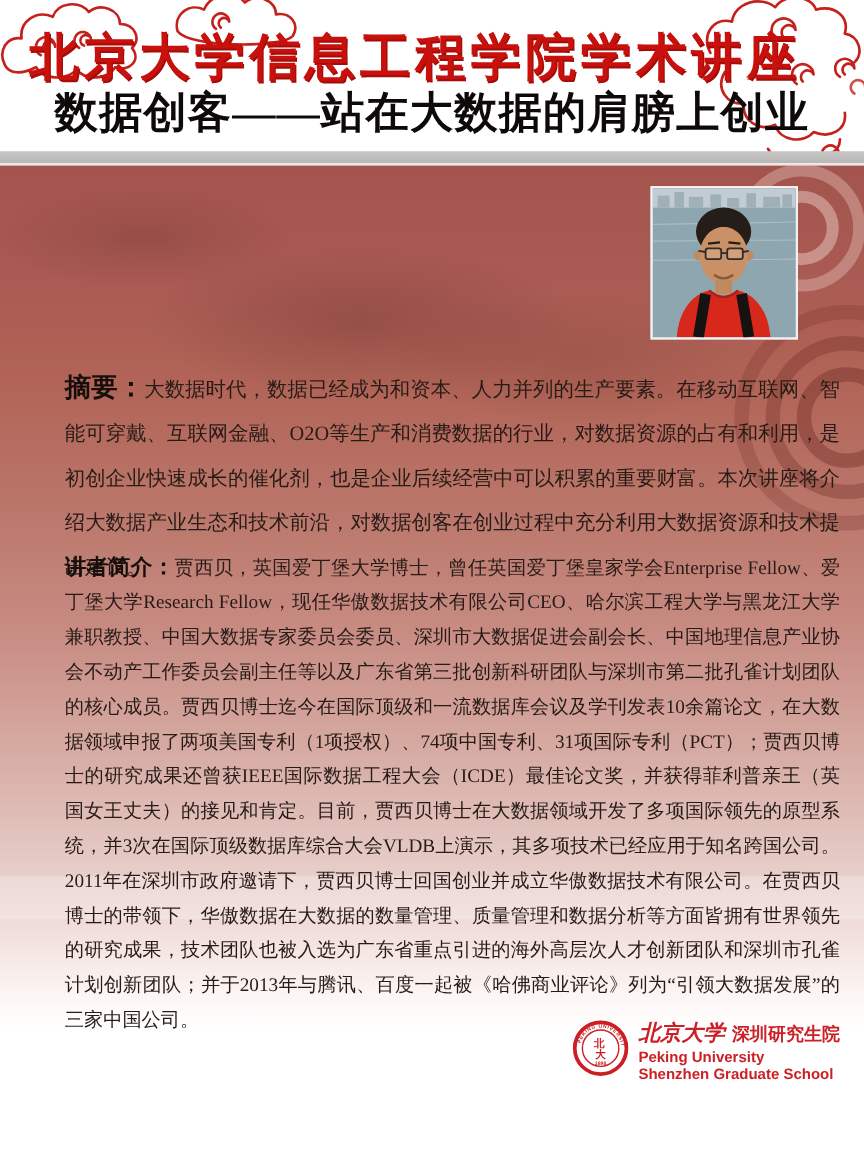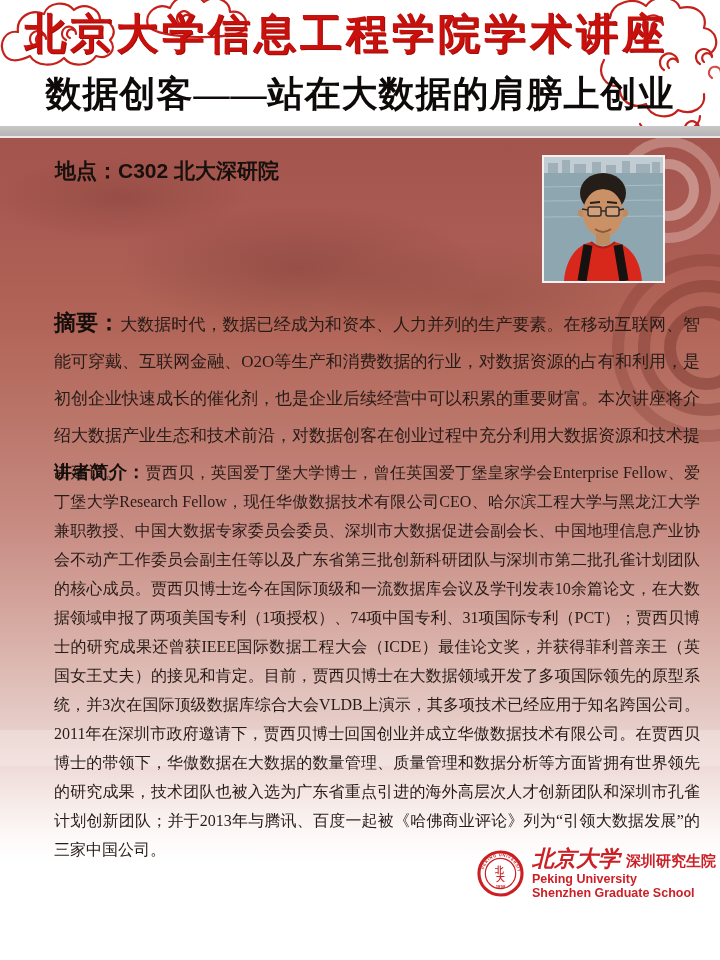--- a/index.html
+++ b/index.html
@@ -2,21 +2,21 @@
 <html><head>
 <meta charset="utf-8">
 <style>
   html,body{margin:0;padding:0;background:#ffffff;}
   .poster{position:relative;width:720px;height:960px;margin:0 auto;background:#ffffff;
           overflow:hidden;font-family:"Liberation Sans",sans-serif;}
 
   
   .header{position:absolute;left:0;top:0;width:720px;height:128px;background:#ffffff;}
   .clouds{position:absolute;left:0;top:0;width:720px;height:140px;pointer-events:none;}
-  .title{position:absolute;left:0;top:6px;width:692px;margin:0;text-align:center;
+  .title{position:absolute;left:0;top:20px;width:692px;margin:0;text-align:center;
          font-family:"Liberation Serif",serif;font-weight:900;font-size:42px;
          letter-spacing:4px;color:#c8100d;text-shadow:1px 1px 0 #a30c09;}
   .subtitle{position:absolute;left:0;top:70px;width:720px;margin:0;text-align:center;
          font-family:"Liberation Serif",serif;font-weight:900;font-size:36px;
          letter-spacing:1px;color:#0d0a09;}
 
   
   .divider{position:absolute;left:0;top:126px;width:720px;height:10px;
            background:linear-gradient(180deg,#c9c7c8 0%,#b9b7b8 80%);
            border-bottom:2px solid #e9e7e7;}
@@ -53,22 +53,22 @@
   .abstract b{font-size:22px;font-family:"Liberation Sans",sans-serif;color:#150e0b;}
   .bio{top:320px;font-size:16px;line-height:29px;
        font-family:"Liberation Serif",serif;}
   .bio b{font-size:18px;font-family:Liberation Sans, sans-serif;color:#150e0b;}
 
   
   .logo{position:absolute;left:477px;top:712px;display:flex;align-items:flex-start;}
   .seal{width:47px;height:47px;flex:0 0 auto;}
   .logo-text{margin-left:8px;color:#cb2026;}
   .logo-cn{white-space:nowrap;line-height:22px;}
-  .logo-cn .cal{font-family:Liberation Mono, monospace;font-style:italic;font-weight:900;
-                font-size:22px;}
+  .logo-cn .cal{font-family:Liberation Serif, serif;font-style:italic;font-weight:900;
+                font-size:18px;}
   .logo-cn .suf{font-weight:bold;font-size:15px;margin-left:6px;margin-top:24px;}
   .logo-en{font-weight:bold;font-size:12.5px;line-height:14px;}
 </style>
 </head>
 <body>
 
 <div class="poster">
 
   <div class="header">
     <svg class="clouds" viewBox="0 0 720 140" xmlns="http://www.w3.org/2000/svg">
@@ -105,21 +105,20 @@
       <g fill="none">
         <circle cx="668" cy="52" r="26" stroke="rgba(240,214,209,.45)" stroke-width="10"></circle>
         <circle cx="668" cy="52" r="48" stroke="rgba(240,214,209,.35)" stroke-width="10"></circle>
         <circle cx="706" cy="210" r="36" stroke="rgba(110,42,34,.40)" stroke-width="12"></circle>
         <circle cx="706" cy="210" r="62" stroke="rgba(110,42,34,.33)" stroke-width="12"></circle>
         <circle cx="706" cy="210" r="88" stroke="rgba(110,42,34,.24)" stroke-width="12"></circle>
       </g>
     </svg>
 
     <div class="info">
-      <p><span>地点：</span><span>C302 北大深研院</span></p>
     </div>
 
     <div class="photo">
       <svg viewBox="0 0 119 124" width="119" height="124" xmlns="http://www.w3.org/2000/svg">
         <rect width="119" height="124" fill="#8ea6b0"></rect>
         <rect width="119" height="16" fill="#c2cdd3"></rect>
         <g fill="#9fb0b9">
           <rect x="4" y="6" width="10" height="10"></rect>
             <rect x="18" y="3" width="8" height="13"></rect>
           <rect x="30" y="7" width="12" height="9"></rect>

